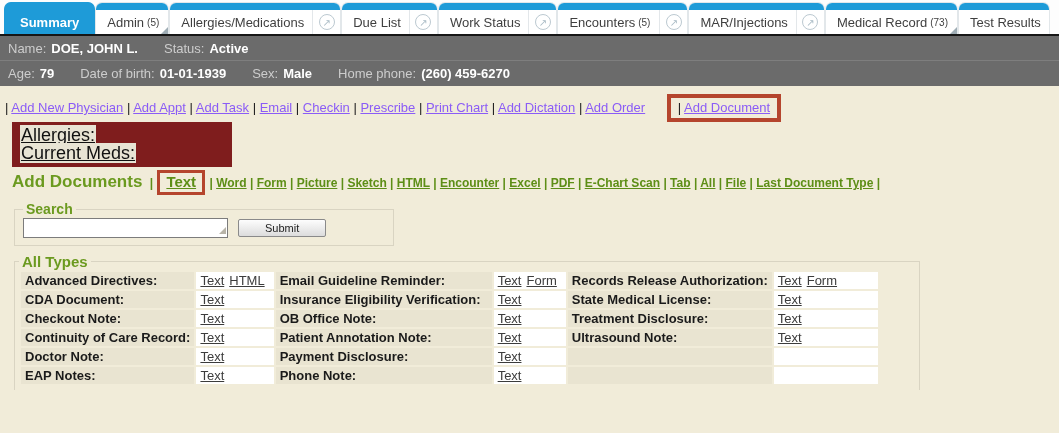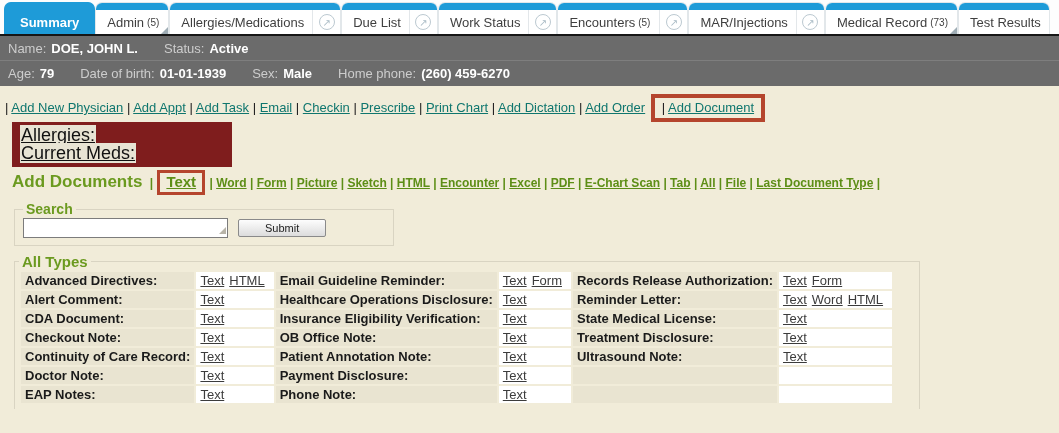--- a/index.html
+++ b/index.html
@@ -27,22 +27,22 @@
   
   .pbar { height:25px; background:#6b6b6b; display:flex; align-items:center; padding-left:8px; font-size:13px; white-space:nowrap; }
   .pbar.first { border-bottom:1px solid #7e7e7e; }
   .plabel { color:#cdcdcd; margin-right:5px; }
   .pvalue { color:#ffffff; font-weight:bold; margin-right:26px; }
 
   
   .content { background:#f1ecd9; height:347px; padding-top:8px; position:relative; }
 
   .action-row { padding-left:5px; font-size:13px; color:#1a1a1a; height:28px; white-space:nowrap; }
-  .alink { color:#0f766e; text-decoration:underline; }
-  .annot-box { display:inline-block; border:4px solid #b5452d; padding:2px 7px 3px; margin-left:2px; background:transparent; }
+  .alink { color:#8b5cf6; text-decoration:underline; }
+  .annot-box { display:inline-block; border:4px solid #b5452d; padding:2px 7px 3px; margin-left:18px; background:transparent; }
 
   .chart-box { margin-left:12px; width:220px; background:#7f1d1d; padding:4px 8px 5px; font-size:18px; line-height:18px; }
   .chart-link { color:#111; text-decoration:underline; background:#e8e4d4; padding:0 1px; }
 
   .adddocs { margin:3px 0 0 12px; height:31px; white-space:nowrap; }
   .adddocs-heading { font-size:17px; font-weight:bold; color:#6b9a1f; margin-right:4px; }
   .docsep { color:#5d8e16; font-weight:bold; font-size:12px; }
   .doclink { color:#5d8e16; font-weight:bold; font-size:12px; text-decoration:underline; }
   .docbox { display:inline-block; border:3px solid #b5452d; padding:0 6px 1px; margin:0 1px; }
   .doclink-big { font-size:15px; }
@@ -198,28 +198,20 @@
         <tbody>
           <tr>
             <td class="cell-label c1l">Advanced Directives:</td>
             <td class="cell-links c1k"><a class="tlink">Text</a><a class="tlink">HTML</a></td>
             <td class="cell-label c2l">Email Guideline Reminder:</td>
             <td class="cell-links c2k"><a class="tlink">Text</a><a class="tlink">Form</a></td>
             <td class="cell-label c3l">Records Release Authorization:</td>
             <td class="cell-links c3k"><a class="tlink">Text</a><a class="tlink">Form</a></td>
           </tr>
           <tr>
-            <td class="cell-label c1l">Alert Comment:</td>
-            <td class="cell-links c1k"><a class="tlink">Text</a></td>
-            <td class="cell-label c2l">Healthcare Operations Disclosure:</td>
-            <td class="cell-links c2k"><a class="tlink">Text</a></td>
-            <td class="cell-label c3l">Reminder Letter:</td>
-            <td class="cell-links c3k"><a class="tlink">Text</a><a class="tlink">Word</a><a class="tlink">HTML</a></td>
-          </tr>
-          <tr>
             <td class="cell-label c1l">CDA Document:</td>
             <td class="cell-links c1k"><a class="tlink">Text</a></td>
             <td class="cell-label c2l">Insurance Eligibility Verification:</td>
             <td class="cell-links c2k"><a class="tlink">Text</a></td>
             <td class="cell-label c3l">State Medical License:</td>
             <td class="cell-links c3k"><a class="tlink">Text</a></td>
           </tr>
           <tr>
             <td class="cell-label c1l">Checkout Note:</td>
             <td class="cell-links c1k"><a class="tlink">Text</a></td>

